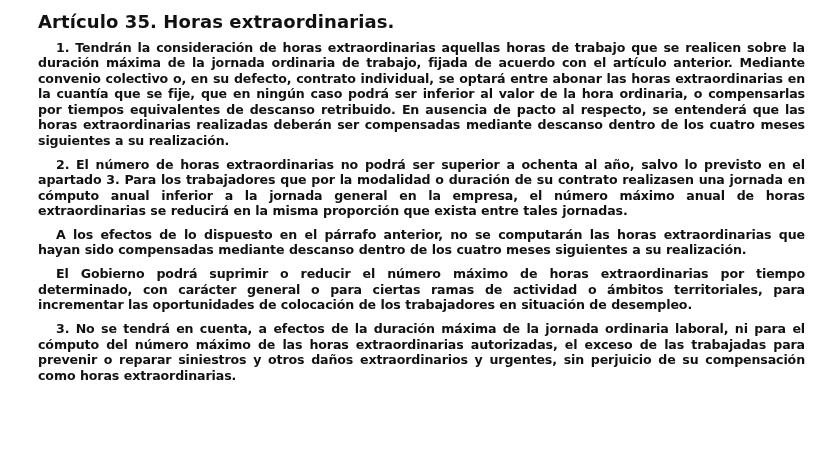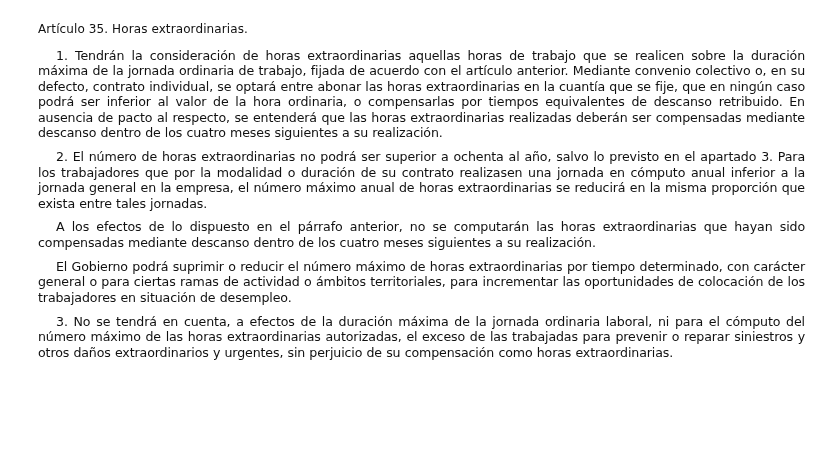--- a/index.html
+++ b/index.html
@@ -17,31 +17,32 @@
       position: absolute;
       left: 38px;
       top: 14px;
       width: 767px;
       font-family: "DejaVu Sans", sans-serif;
       color: #111111;
       font-size: 12.6px;
       line-height: 15.55px;
     }
     .title {
-      font-weight: normal;
-      font-size: 12px;
-      margin: 8px 0 10px 0;
+      font-weight: bold;
+      font-size: 18px;
+      margin: 0 0 10px 0;
       letter-spacing: 0.1px;
     }
     .para {
       margin: 0 0 8.2px 0;
       text-align: justify;
       text-indent: 18px;
       letter-spacing: -0.12px;
       word-spacing: 0.3px;
+      font-weight: bold;
     }
   </style>
 </head>
 <body>
 
 <div class="doc">
   <div class="title">Artículo 35. Horas extraordinarias.</div>
   <p class="para">1. Tendrán la consideración de horas extraordinarias aquellas horas de trabajo que se realicen sobre la duración máxima de la jornada ordinaria de trabajo, fijada de acuerdo con el artículo anterior. Mediante convenio colectivo o, en su defecto, contrato individual, se optará entre abonar las horas extraordinarias en la cuantía que se fije, que en ningún caso podrá ser inferior al valor de la hora ordinaria, o compensarlas por tiempos equivalentes de descanso retribuido. En ausencia de pacto al respecto, se entenderá que las horas extraordinarias realizadas deberán ser compensadas mediante descanso dentro de los cuatro meses siguientes a su realización.</p>
   <p class="para">2. El número de horas extraordinarias no podrá ser superior a ochenta al año, salvo lo previsto en el apartado 3. Para los trabajadores que por la modalidad o duración de su contrato realizasen una jornada en cómputo anual inferior a la jornada general en la empresa, el número máximo anual de horas extraordinarias se reducirá en la misma proporción que exista entre tales jornadas.</p>
   <p class="para">A los efectos de lo dispuesto en el párrafo anterior, no se computarán las horas extraordinarias que hayan sido compensadas mediante descanso dentro de los cuatro meses siguientes a su realización.</p>

